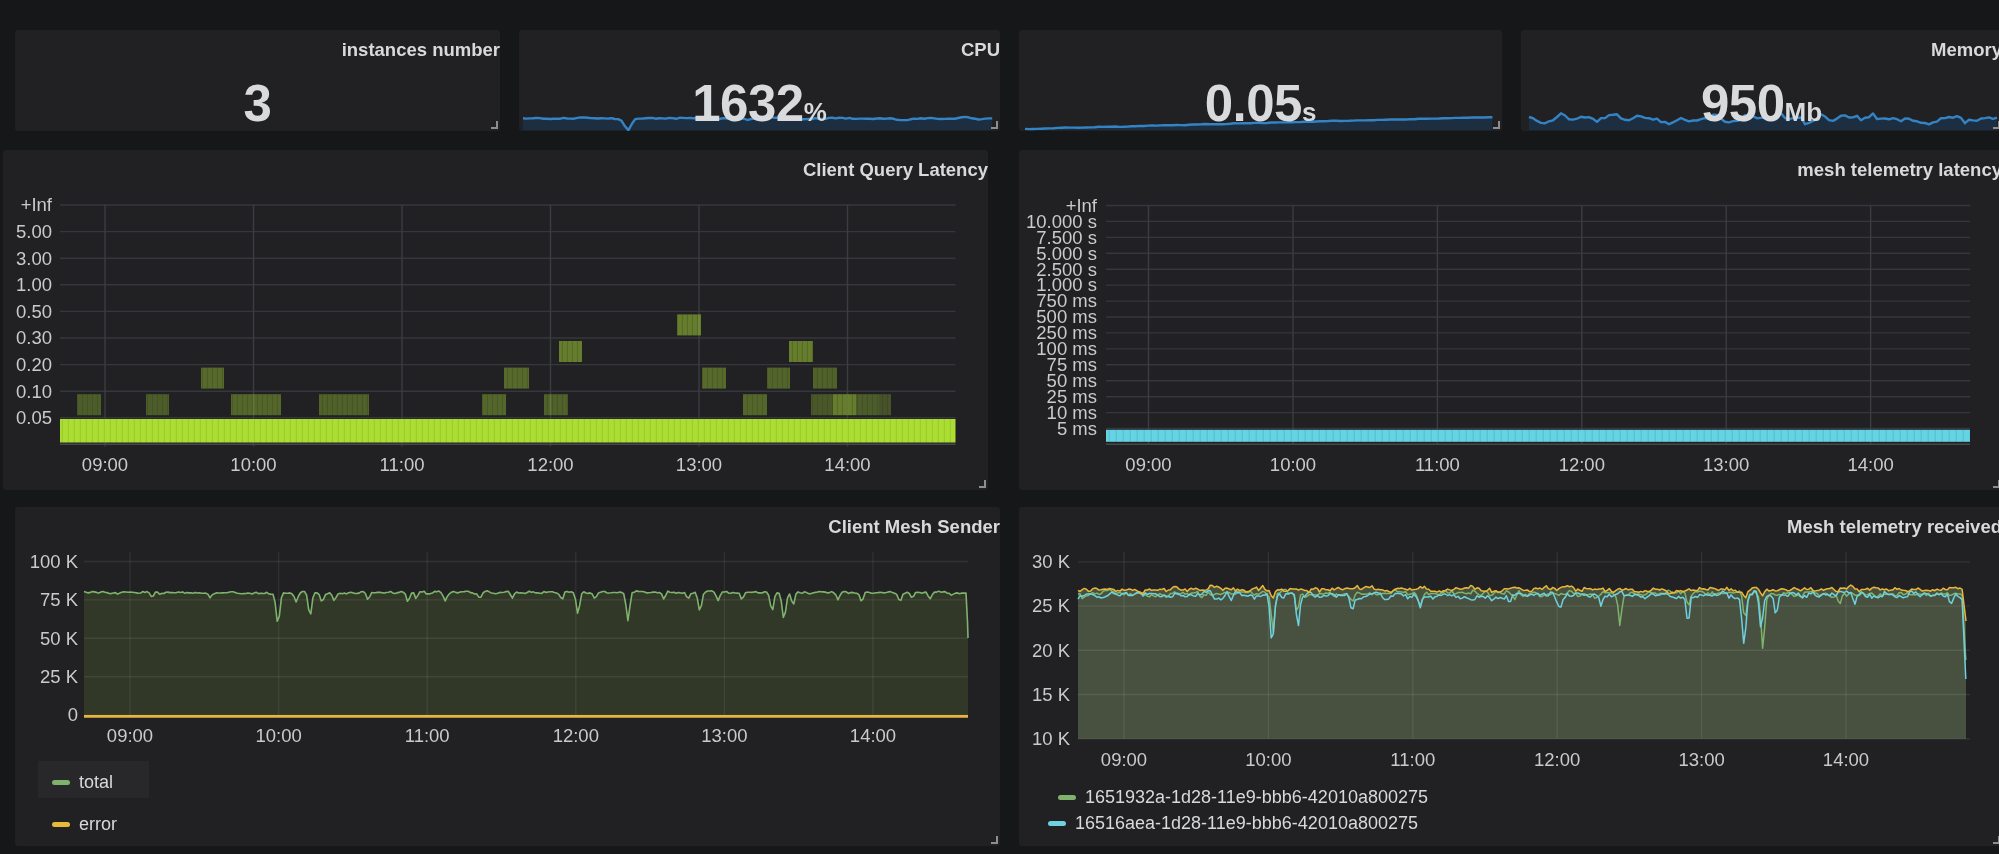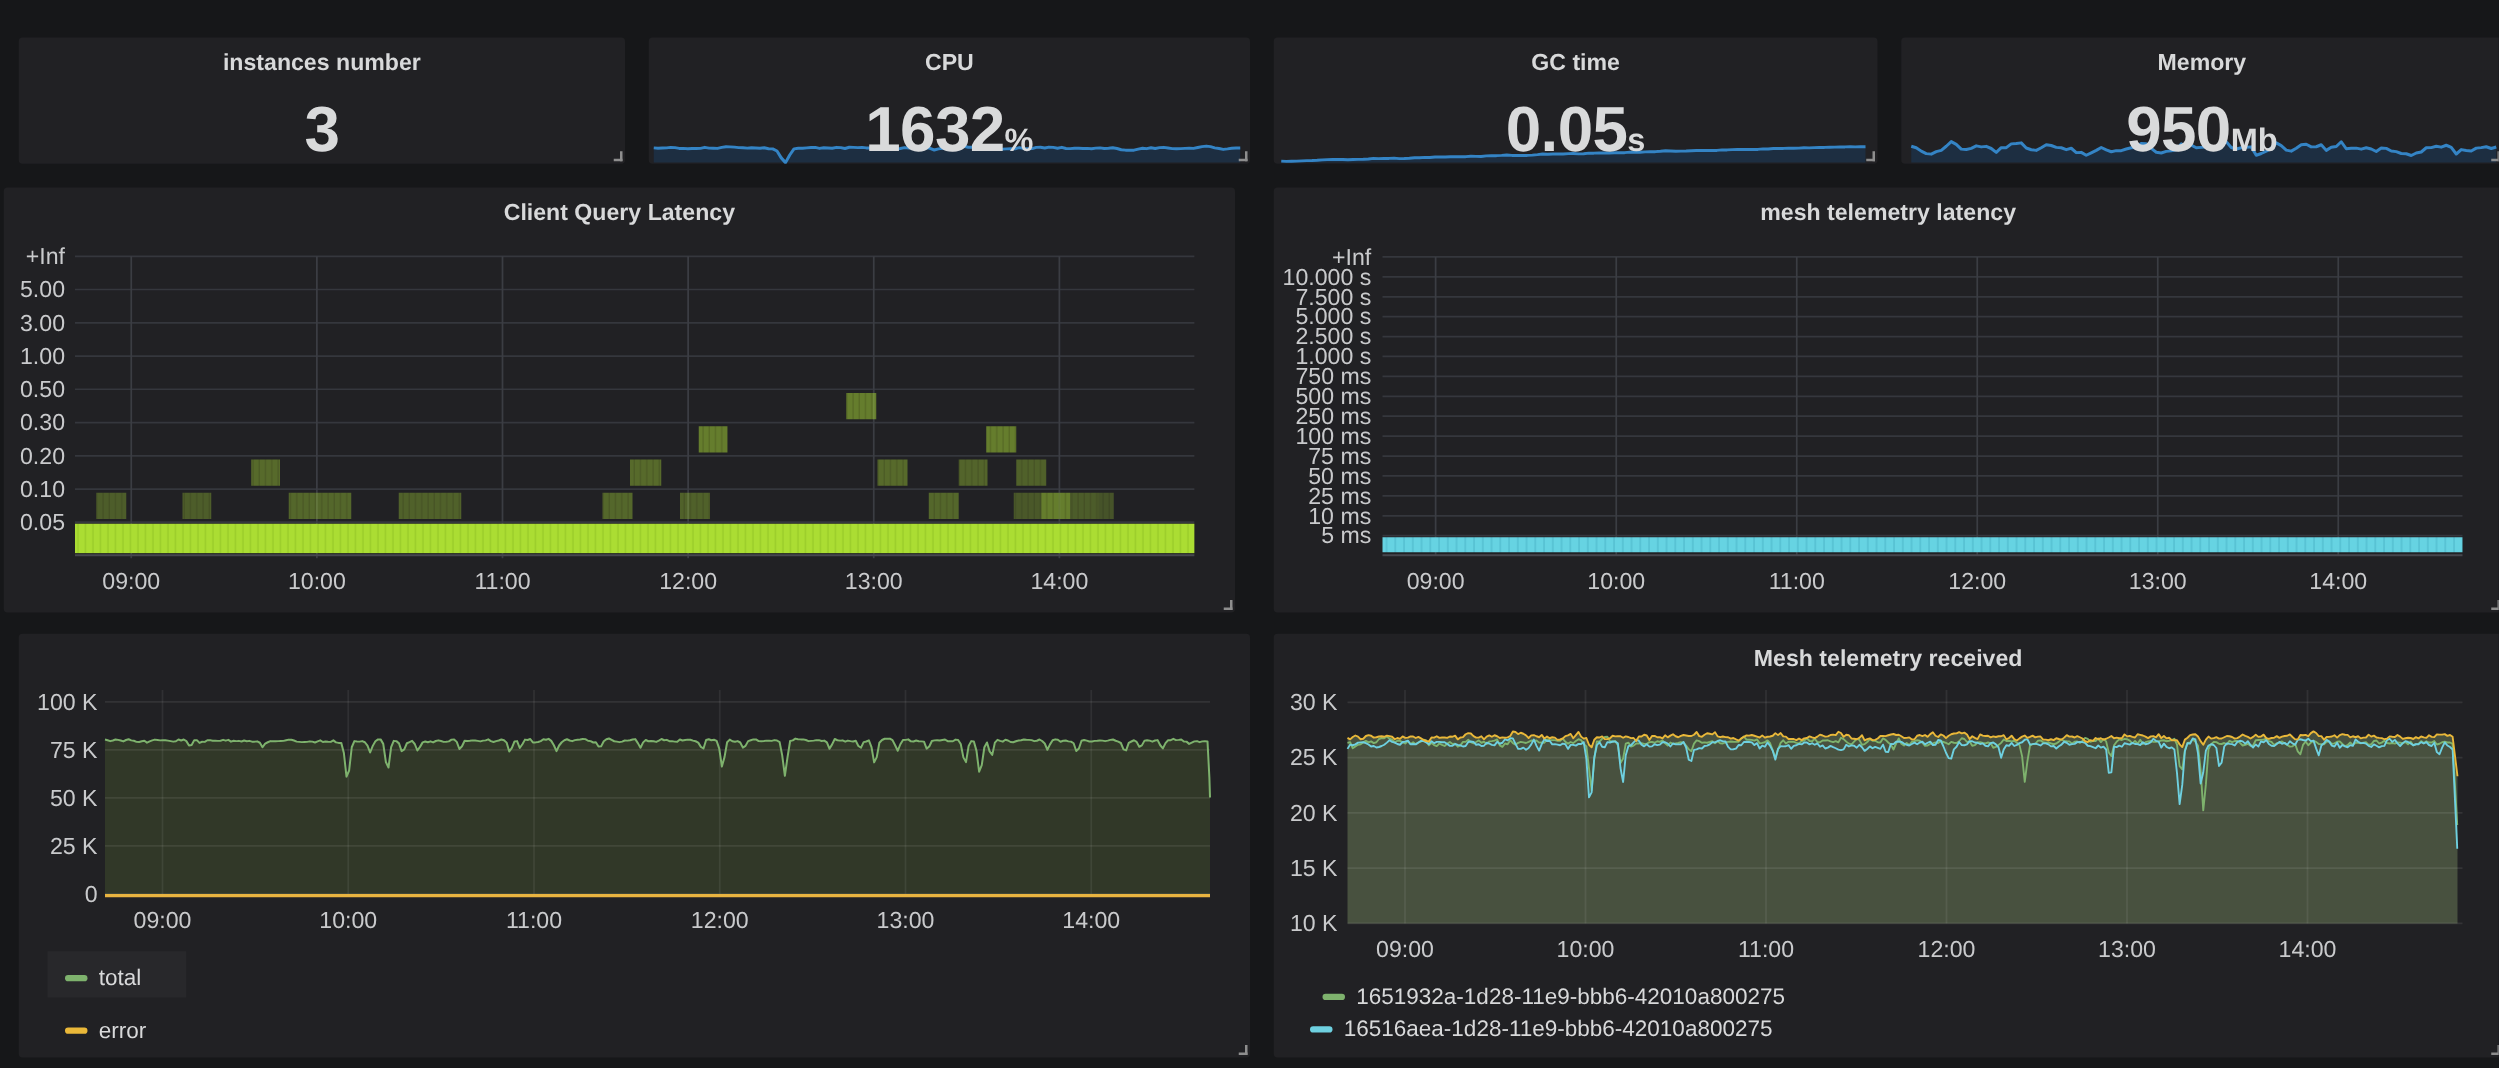--- a/index.html
+++ b/index.html
@@ -1,16 +1,16 @@
 <!DOCTYPE html>
 <html><head><meta charset="utf-8"><style>
 html,body{margin:0;padding:0;}
 body{width:1999px;height:854px;background:#161719;font-family:"Liberation Sans",sans-serif;position:relative;overflow:hidden;}
 .panel{position:absolute;background:#212124;border-radius:3px;}
-.ptitle{position:absolute;left:0;right:0;top:9px;text-align:center;font-size:18.5px;font-weight:bold;color:#d8d9da;letter-spacing:0px;}
+.ptitle{position:absolute;left:0;right:0;top:9px;text-align:right;font-size:18.5px;font-weight:bold;color:#d8d9da;letter-spacing:0px;}
 .bigv{position:absolute;left:0;right:0;top:48px;text-align:center;color:#d9dadb;font-weight:bold;line-height:1;white-space:nowrap;}
 .bigv .v{font-size:51px;letter-spacing:-0.5px;}
 .bigv .suf{font-size:26px;letter-spacing:0;}
 .rh{position:absolute;right:2px;bottom:2px;width:5px;height:6px;border-right:2.5px solid #9a9a9a;border-bottom:2.5px solid #9a9a9a;opacity:.9;}
 svg{position:absolute;left:0;top:0;}
 .leg{position:absolute;font-size:18px;line-height:19px;color:#d8d9da;white-space:nowrap;}
 .dash{display:inline-block;width:18px;height:5px;border-radius:2.5px;vertical-align:middle;margin-right:9px;position:relative;top:-1px;}
 </style></head><body>
 <div class="panel" style="left:15px;top:30px;width:485px;height:101px;">
     <div class="ptitle">instances number</div>
@@ -20,21 +20,20 @@
 <div class="panel" style="left:519px;top:30px;width:481px;height:101px;">
     <div class="ptitle">CPU</div>
     <svg width="481" height="101" viewBox="0 0 481 101">
       <path d="M4.0,88.3 L7.4,88.6 L10.8,88.4 L14.2,88.3 L17.6,87.9 L21.0,88.1 L24.4,88.7 L27.8,88.7 L31.2,89.0 L34.6,88.8 L38.0,88.8 L41.4,88.7 L44.8,87.9 L48.2,88.5 L51.6,88.6 L55.0,88.7 L58.4,87.9 L61.8,87.4 L65.2,87.5 L68.6,87.7 L72.0,88.1 L75.4,88.2 L78.8,88.5 L82.2,88.2 L85.6,88.4 L89.0,88.6 L92.4,88.2 L95.8,89.0 L99.2,89.1 L102.6,90.8 L106.0,96.3 L109.4,100.1 L112.8,94.0 L116.2,89.1 L119.6,88.6 L123.0,88.6 L126.4,88.3 L129.8,88.0 L133.2,87.9 L136.6,88.7 L140.0,88.2 L143.4,88.4 L146.8,88.6 L150.2,87.9 L153.6,88.1 L157.0,88.8 L160.4,87.8 L163.8,87.9 L167.2,88.1 L170.6,87.9 L174.0,88.3 L177.4,88.3 L180.8,87.7 L184.2,88.4 L187.6,88.7 L191.0,88.9 L194.4,89.3 L197.8,89.1 L201.2,88.8 L204.6,88.1 L208.0,88.5 L211.4,88.2 L214.8,88.2 L218.2,87.9 L221.6,88.1 L225.0,88.7 L228.4,90.0 L231.8,89.1 L235.2,88.6 L238.6,88.7 L242.0,89.1 L245.4,89.0 L248.8,87.9 L252.2,87.0 L255.6,87.8 L259.0,87.8 L262.4,87.6 L265.8,88.4 L269.2,88.8 L272.6,88.7 L276.0,88.7 L279.4,88.7 L282.8,89.3 L286.2,89.1 L289.6,89.0 L293.0,89.0 L296.4,88.1 L299.8,88.7 L303.2,89.0 L306.6,88.9 L310.0,87.9 L313.4,87.8 L316.8,88.4 L320.2,87.7 L323.6,87.9 L327.0,88.6 L330.4,87.9 L333.8,88.8 L337.2,88.9 L340.6,88.6 L344.0,88.6 L347.4,88.8 L350.8,88.7 L354.2,89.0 L357.6,88.5 L361.0,88.3 L364.4,88.8 L367.8,88.6 L371.2,88.2 L374.6,88.8 L378.0,89.8 L381.4,90.1 L384.8,90.1 L388.2,90.1 L391.6,89.3 L395.0,88.6 L398.4,88.9 L401.8,88.2 L405.2,88.8 L408.6,88.1 L412.0,87.9 L415.4,88.4 L418.8,88.9 L422.2,89.0 L425.6,88.9 L429.0,88.7 L432.4,88.6 L435.8,88.7 L439.2,88.0 L442.6,87.3 L446.0,86.9 L449.4,87.3 L452.8,88.3 L456.2,88.8 L459.6,89.5 L463.0,89.1 L466.4,88.6 L469.8,88.4 L473.2,88.4 L473.2,100.0 L4.0,100.0 Z" fill="#1d2e41" stroke="none"></path>
       <path d="M4.0,88.3 L7.4,88.6 L10.8,88.4 L14.2,88.3 L17.6,87.9 L21.0,88.1 L24.4,88.7 L27.8,88.7 L31.2,89.0 L34.6,88.8 L38.0,88.8 L41.4,88.7 L44.8,87.9 L48.2,88.5 L51.6,88.6 L55.0,88.7 L58.4,87.9 L61.8,87.4 L65.2,87.5 L68.6,87.7 L72.0,88.1 L75.4,88.2 L78.8,88.5 L82.2,88.2 L85.6,88.4 L89.0,88.6 L92.4,88.2 L95.8,89.0 L99.2,89.1 L102.6,90.8 L106.0,96.3 L109.4,100.1 L112.8,94.0 L116.2,89.1 L119.6,88.6 L123.0,88.6 L126.4,88.3 L129.8,88.0 L133.2,87.9 L136.6,88.7 L140.0,88.2 L143.4,88.4 L146.8,88.6 L150.2,87.9 L153.6,88.1 L157.0,88.8 L160.4,87.8 L163.8,87.9 L167.2,88.1 L170.6,87.9 L174.0,88.3 L177.4,88.3 L180.8,87.7 L184.2,88.4 L187.6,88.7 L191.0,88.9 L194.4,89.3 L197.8,89.1 L201.2,88.8 L204.6,88.1 L208.0,88.5 L211.4,88.2 L214.8,88.2 L218.2,87.9 L221.6,88.1 L225.0,88.7 L228.4,90.0 L231.8,89.1 L235.2,88.6 L238.6,88.7 L242.0,89.1 L245.4,89.0 L248.8,87.9 L252.2,87.0 L255.6,87.8 L259.0,87.8 L262.4,87.6 L265.8,88.4 L269.2,88.8 L272.6,88.7 L276.0,88.7 L279.4,88.7 L282.8,89.3 L286.2,89.1 L289.6,89.0 L293.0,89.0 L296.4,88.1 L299.8,88.7 L303.2,89.0 L306.6,88.9 L310.0,87.9 L313.4,87.8 L316.8,88.4 L320.2,87.7 L323.6,87.9 L327.0,88.6 L330.4,87.9 L333.8,88.8 L337.2,88.9 L340.6,88.6 L344.0,88.6 L347.4,88.8 L350.8,88.7 L354.2,89.0 L357.6,88.5 L361.0,88.3 L364.4,88.8 L367.8,88.6 L371.2,88.2 L374.6,88.8 L378.0,89.8 L381.4,90.1 L384.8,90.1 L388.2,90.1 L391.6,89.3 L395.0,88.6 L398.4,88.9 L401.8,88.2 L405.2,88.8 L408.6,88.1 L412.0,87.9 L415.4,88.4 L418.8,88.9 L422.2,89.0 L425.6,88.9 L429.0,88.7 L432.4,88.6 L435.8,88.7 L439.2,88.0 L442.6,87.3 L446.0,86.9 L449.4,87.3 L452.8,88.3 L456.2,88.8 L459.6,89.5 L463.0,89.1 L466.4,88.6 L469.8,88.4 L473.2,88.4" fill="none" stroke="#3484c5" stroke-width="2.4" stroke-linejoin="round"></path>
     </svg>
     <div class="bigv"><span class="v">1632</span><span class="suf">%</span></div>
     <div class="rh"></div>
   </div>
 <div class="panel" style="left:1019px;top:30px;width:483px;height:101px;">
-    <div class="ptitle">GC time</div>
     <svg width="483" height="101" viewBox="0 0 483 101">
       <path d="M6.0,98.9 L10.1,99.1 L14.2,99.0 L18.3,98.9 L22.4,98.7 L26.5,98.5 L30.6,98.4 L34.7,98.2 L38.8,97.9 L42.9,97.7 L47.0,97.5 L51.1,97.6 L55.2,97.6 L59.3,97.8 L63.4,97.6 L67.5,97.5 L71.6,97.4 L75.7,97.2 L79.8,96.7 L83.9,96.9 L88.0,96.7 L92.1,96.7 L96.2,96.5 L100.3,96.9 L104.4,96.8 L108.5,96.6 L112.6,96.2 L116.7,96.2 L120.8,95.9 L124.9,96.0 L129.0,95.6 L133.1,95.5 L137.2,95.6 L141.3,95.4 L145.4,95.3 L149.5,95.3 L153.6,95.3 L157.7,95.0 L161.8,95.1 L165.9,95.2 L170.0,94.7 L174.1,94.5 L178.2,94.5 L182.3,94.3 L186.4,94.0 L190.5,94.3 L194.6,94.3 L198.7,94.3 L202.8,94.3 L206.9,94.1 L211.0,93.7 L215.1,93.2 L219.2,93.4 L223.3,93.2 L227.4,93.2 L231.5,93.2 L235.6,92.9 L239.7,92.8 L243.8,93.1 L247.9,93.0 L252.0,92.5 L256.1,92.5 L260.2,92.4 L264.3,92.4 L268.4,92.4 L272.5,92.2 L276.6,92.1 L280.7,92.1 L284.8,91.7 L288.9,91.9 L293.0,91.8 L297.1,91.5 L301.2,91.3 L305.3,91.3 L309.4,91.0 L313.5,90.6 L317.6,90.8 L321.7,91.0 L325.8,90.9 L329.9,90.8 L334.0,90.6 L338.1,90.4 L342.2,90.4 L346.3,90.4 L350.4,90.3 L354.5,90.3 L358.6,89.9 L362.7,89.9 L366.8,89.7 L370.9,89.5 L375.0,89.5 L379.1,89.5 L383.2,89.5 L387.3,89.5 L391.4,89.1 L395.5,89.2 L399.6,88.8 L403.7,88.7 L407.8,88.7 L411.9,88.6 L416.0,88.6 L420.1,88.5 L424.2,88.2 L428.3,88.3 L432.4,88.1 L436.5,87.9 L440.6,87.9 L444.7,87.8 L448.8,87.7 L452.9,87.5 L457.0,87.5 L461.1,87.4 L465.2,87.5 L469.3,87.3 L473.4,87.3 L473.4,100.0 L6.0,100.0 Z" fill="#1d2e41" stroke="none"></path>
       <path d="M6.0,98.9 L10.1,99.1 L14.2,99.0 L18.3,98.9 L22.4,98.7 L26.5,98.5 L30.6,98.4 L34.7,98.2 L38.8,97.9 L42.9,97.7 L47.0,97.5 L51.1,97.6 L55.2,97.6 L59.3,97.8 L63.4,97.6 L67.5,97.5 L71.6,97.4 L75.7,97.2 L79.8,96.7 L83.9,96.9 L88.0,96.7 L92.1,96.7 L96.2,96.5 L100.3,96.9 L104.4,96.8 L108.5,96.6 L112.6,96.2 L116.7,96.2 L120.8,95.9 L124.9,96.0 L129.0,95.6 L133.1,95.5 L137.2,95.6 L141.3,95.4 L145.4,95.3 L149.5,95.3 L153.6,95.3 L157.7,95.0 L161.8,95.1 L165.9,95.2 L170.0,94.7 L174.1,94.5 L178.2,94.5 L182.3,94.3 L186.4,94.0 L190.5,94.3 L194.6,94.3 L198.7,94.3 L202.8,94.3 L206.9,94.1 L211.0,93.7 L215.1,93.2 L219.2,93.4 L223.3,93.2 L227.4,93.2 L231.5,93.2 L235.6,92.9 L239.7,92.8 L243.8,93.1 L247.9,93.0 L252.0,92.5 L256.1,92.5 L260.2,92.4 L264.3,92.4 L268.4,92.4 L272.5,92.2 L276.6,92.1 L280.7,92.1 L284.8,91.7 L288.9,91.9 L293.0,91.8 L297.1,91.5 L301.2,91.3 L305.3,91.3 L309.4,91.0 L313.5,90.6 L317.6,90.8 L321.7,91.0 L325.8,90.9 L329.9,90.8 L334.0,90.6 L338.1,90.4 L342.2,90.4 L346.3,90.4 L350.4,90.3 L354.5,90.3 L358.6,89.9 L362.7,89.9 L366.8,89.7 L370.9,89.5 L375.0,89.5 L379.1,89.5 L383.2,89.5 L387.3,89.5 L391.4,89.1 L395.5,89.2 L399.6,88.8 L403.7,88.7 L407.8,88.7 L411.9,88.6 L416.0,88.6 L420.1,88.5 L424.2,88.2 L428.3,88.3 L432.4,88.1 L436.5,87.9 L440.6,87.9 L444.7,87.8 L448.8,87.7 L452.9,87.5 L457.0,87.5 L461.1,87.4 L465.2,87.5 L469.3,87.3 L473.4,87.3" fill="none" stroke="#3484c5" stroke-width="2.4" stroke-linejoin="round"></path>
     </svg>
     <div class="bigv"><span class="v">0.05</span><span class="suf">s</span></div>
     <div class="rh"></div>
   </div>
 <div class="panel" style="left:1521px;top:30px;width:481px;height:101px;">
     <div class="ptitle">Memory</div>
     <svg width="481" height="101" viewBox="0 0 481 101">
@@ -161,20 +160,21 @@
       <text x="129.5" y="321.4" font-size="18.5" fill="#c9cacc" text-anchor="middle">09:00</text>
       <text x="274.0" y="321.4" font-size="18.5" fill="#c9cacc" text-anchor="middle">10:00</text>
       <text x="418.4" y="321.4" font-size="18.5" fill="#c9cacc" text-anchor="middle">11:00</text>
       <text x="562.8" y="321.4" font-size="18.5" fill="#c9cacc" text-anchor="middle">12:00</text>
       <text x="707.2" y="321.4" font-size="18.5" fill="#c9cacc" text-anchor="middle">13:00</text>
       <text x="851.6" y="321.4" font-size="18.5" fill="#c9cacc" text-anchor="middle">14:00</text>
     </svg>
     <div class="rh"></div>
   </div>
 <div class="panel" style="left:15px;top:507px;width:985px;height:339px;">
+    <div class="ptitle">Client Mesh Sender</div>
     <svg width="985" height="339" viewBox="0 0 985 339">
       <path d="M69.0,84.6 L71.1,85.2 L73.2,85.9 L75.3,85.4 L77.4,84.6 L79.5,84.9 L81.6,85.4 L83.7,86.1 L85.8,85.0 L87.9,84.4 L90.0,85.3 L92.1,85.6 L94.2,86.5 L96.3,86.6 L98.4,86.0 L100.5,85.6 L102.6,87.1 L104.7,86.1 L106.8,85.3 L108.9,84.7 L111.0,85.0 L113.1,85.3 L115.2,85.1 L117.3,85.2 L119.4,85.5 L121.5,85.9 L123.6,86.3 L125.7,86.0 L127.8,84.6 L129.9,85.4 L132.0,84.6 L134.1,85.9 L136.2,89.4 L138.3,89.0 L140.4,85.1 L142.5,85.1 L144.6,87.3 L146.7,86.4 L148.8,86.5 L150.9,85.2 L153.0,85.1 L155.1,85.6 L157.2,85.5 L159.3,85.7 L161.4,85.6 L163.5,84.9 L165.6,85.5 L167.7,84.9 L169.8,86.3 L171.9,85.6 L174.0,85.9 L176.1,85.7 L178.2,86.2 L180.3,85.4 L182.4,86.0 L184.5,85.7 L186.6,86.3 L188.7,86.3 L190.8,86.1 L192.9,87.2 L195.0,90.8 L197.1,87.9 L199.2,86.8 L201.3,85.9 L203.4,86.0 L205.5,86.0 L207.6,85.9 L209.7,85.8 L211.8,85.7 L213.9,85.2 L216.0,84.7 L218.1,84.8 L220.2,85.4 L222.3,86.3 L224.4,86.5 L226.5,86.7 L228.6,86.6 L230.7,86.5 L232.8,86.1 L234.9,86.3 L237.0,87.0 L239.1,86.1 L241.2,85.3 L243.3,86.6 L245.4,86.2 L247.5,86.4 L249.6,86.5 L251.7,85.3 L253.8,86.9 L255.9,87.3 L258.0,87.3 L260.1,95.4 L262.2,114.3 L264.3,109.4 L266.4,90.8 L268.5,85.9 L270.6,86.2 L272.7,86.3 L274.8,85.9 L276.9,86.8 L279.0,89.5 L281.1,95.0 L283.2,89.7 L285.3,86.0 L287.4,84.5 L289.5,84.5 L291.6,88.1 L293.7,102.6 L295.8,107.0 L297.9,90.7 L300.0,85.7 L302.1,85.9 L304.2,87.7 L306.3,93.9 L308.4,92.5 L310.5,87.6 L312.6,86.7 L314.7,85.7 L316.8,88.2 L318.9,93.4 L321.0,90.5 L323.1,86.9 L325.2,86.2 L327.3,86.8 L329.4,86.1 L331.5,86.9 L333.6,85.8 L335.7,85.3 L337.8,85.8 L339.9,86.5 L342.0,86.4 L344.1,86.1 L346.2,84.7 L348.3,84.6 L350.4,86.5 L352.5,92.2 L354.6,90.0 L356.7,85.6 L358.8,85.8 L360.9,85.6 L363.0,85.3 L365.1,85.4 L367.2,85.7 L369.3,86.1 L371.4,85.5 L373.5,85.3 L375.6,84.5 L377.7,85.9 L379.8,86.6 L381.9,85.9 L384.0,85.4 L386.1,84.6 L388.2,85.2 L390.3,87.1 L392.4,94.2 L394.5,91.3 L396.6,86.1 L398.7,85.9 L400.8,91.4 L402.9,88.4 L405.0,84.7 L407.1,85.0 L409.2,84.2 L411.3,86.9 L413.4,86.9 L415.5,86.6 L417.6,85.9 L419.7,84.4 L421.8,84.8 L423.9,84.1 L426.0,85.7 L428.1,89.2 L430.2,93.9 L432.3,89.4 L434.4,86.8 L436.5,85.2 L438.6,84.4 L440.7,85.4 L442.8,85.9 L444.9,85.1 L447.0,84.8 L449.1,84.6 L451.2,84.2 L453.3,84.3 L455.4,85.6 L457.5,85.9 L459.6,87.0 L461.7,86.8 L463.8,90.2 L465.9,90.1 L468.0,86.0 L470.1,84.4 L472.2,83.8 L474.3,84.9 L476.4,86.0 L478.5,86.3 L480.6,86.7 L482.7,86.3 L484.8,85.4 L486.9,85.5 L489.0,85.2 L491.1,84.6 L493.2,84.3 L495.3,87.5 L497.4,91.2 L499.5,86.9 L501.6,85.0 L503.7,86.0 L505.8,85.8 L507.9,86.0 L510.0,86.5 L512.1,85.5 L514.2,84.2 L516.3,85.2 L518.4,84.9 L520.5,85.9 L522.6,85.9 L524.7,86.3 L526.8,86.4 L528.9,84.6 L531.0,85.4 L533.1,85.0 L535.2,84.7 L537.3,84.8 L539.4,85.5 L541.5,86.0 L543.6,87.1 L545.7,90.5 L547.8,91.8 L549.9,85.0 L552.0,84.4 L554.1,85.2 L556.2,84.8 L558.3,85.7 L560.4,91.9 L562.5,106.2 L564.6,98.7 L566.7,86.8 L568.8,84.7 L570.9,86.0 L573.0,86.4 L575.1,85.9 L577.2,87.0 L579.3,91.1 L581.4,89.7 L583.5,85.9 L585.6,85.2 L587.7,84.5 L589.8,84.5 L591.9,85.9 L594.0,86.0 L596.1,85.8 L598.2,85.5 L600.3,85.5 L602.4,85.7 L604.5,85.1 L606.6,85.4 L608.7,86.7 L610.8,97.5 L612.9,113.6 L615.0,98.9 L617.1,85.8 L619.2,85.3 L621.3,83.9 L623.4,84.4 L625.5,84.5 L627.6,84.5 L629.7,85.0 L631.8,85.9 L633.9,85.7 L636.0,85.5 L638.1,85.1 L640.2,85.1 L642.3,85.8 L644.4,85.5 L646.5,86.9 L648.6,92.0 L650.7,88.5 L652.8,84.2 L654.9,85.2 L657.0,85.5 L659.1,85.3 L661.2,86.3 L663.3,85.5 L665.4,85.9 L667.5,86.2 L669.6,85.6 L671.7,89.8 L673.8,91.1 L675.9,86.7 L678.0,86.2 L680.1,85.3 L682.2,90.7 L684.3,102.9 L686.4,98.7 L688.5,87.2 L690.6,85.0 L692.7,84.0 L694.8,84.0 L696.9,83.9 L699.0,85.1 L701.1,89.2 L703.2,93.6 L705.3,88.4 L707.4,85.0 L709.5,84.9 L711.6,84.5 L713.7,86.1 L715.8,86.2 L717.9,85.4 L720.0,86.0 L722.1,86.1 L724.2,86.3 L726.3,91.9 L728.4,90.2 L730.5,85.8 L732.6,85.3 L734.7,85.2 L736.8,85.4 L738.9,85.0 L741.0,84.6 L743.1,85.9 L745.2,85.9 L747.3,86.0 L749.4,84.7 L751.5,85.0 L753.6,88.2 L755.7,98.9 L757.8,102.7 L759.9,89.7 L762.0,85.9 L764.1,86.2 L766.2,93.7 L768.3,110.4 L770.4,105.1 L772.5,90.8 L774.6,87.0 L776.7,94.1 L778.8,96.9 L780.9,87.1 L783.0,84.9 L785.1,85.7 L787.2,86.3 L789.3,84.8 L791.4,85.4 L793.5,86.6 L795.6,86.8 L797.7,86.0 L799.8,85.4 L801.9,85.2 L804.0,84.6 L806.1,84.8 L808.2,84.9 L810.3,85.1 L812.4,85.9 L814.5,85.6 L816.6,84.6 L818.7,85.8 L820.8,87.8 L822.9,92.8 L825.0,88.5 L827.1,85.2 L829.2,84.5 L831.3,84.8 L833.4,86.4 L835.5,85.6 L837.6,85.4 L839.7,86.1 L841.8,86.3 L843.9,87.6 L846.0,93.8 L848.1,91.8 L850.2,85.6 L852.3,85.0 L854.4,85.5 L856.5,86.2 L858.6,86.2 L860.7,85.7 L862.8,85.6 L864.9,85.4 L867.0,85.5 L869.1,85.9 L871.2,85.5 L873.3,84.9 L875.4,84.6 L877.5,85.6 L879.6,86.3 L881.7,87.4 L883.8,92.5 L885.9,93.3 L888.0,87.3 L890.1,86.2 L892.2,85.2 L894.3,86.5 L896.4,90.4 L898.5,89.3 L900.6,85.5 L902.7,85.2 L904.8,85.5 L906.9,86.3 L909.0,85.4 L911.1,85.1 L913.2,89.2 L915.3,91.7 L917.4,87.5 L919.5,85.1 L921.6,85.1 L923.7,84.1 L925.8,85.1 L927.9,84.9 L930.0,84.6 L932.1,86.2 L934.2,86.3 L936.3,88.1 L938.4,87.1 L940.5,86.1 L942.6,85.9 L944.7,86.7 L946.8,86.1 L948.9,86.0 L951.0,86.1 L952.5,115.0 L953.0,131.0 L953.0,208.1 L69.0,208.1 Z" fill="#313828" stroke="none"></path>
       <line x1="69" x2="953" y1="54.5" y2="54.5" stroke="rgba(255,255,255,0.08)" stroke-width="1.4"></line>
       <line x1="69" x2="953" y1="92.9" y2="92.9" stroke="rgba(255,255,255,0.08)" stroke-width="1.4"></line>
       <line x1="69" x2="953" y1="131.3" y2="131.3" stroke="rgba(255,255,255,0.08)" stroke-width="1.4"></line>
       <line x1="69" x2="953" y1="169.7" y2="169.7" stroke="rgba(255,255,255,0.08)" stroke-width="1.4"></line>
       <line x1="69" x2="953" y1="208.1" y2="208.1" stroke="rgba(255,255,255,0.08)" stroke-width="1.4"></line>
       <line y1="45" y2="208.1" x1="115.0" x2="115.0" stroke="rgba(255,255,255,0.07)" stroke-width="1.4"></line>
       <line y1="45" y2="208.1" x1="263.6" x2="263.6" stroke="rgba(255,255,255,0.07)" stroke-width="1.4"></line>
       <line y1="45" y2="208.1" x1="412.2" x2="412.2" stroke="rgba(255,255,255,0.07)" stroke-width="1.4"></line>

